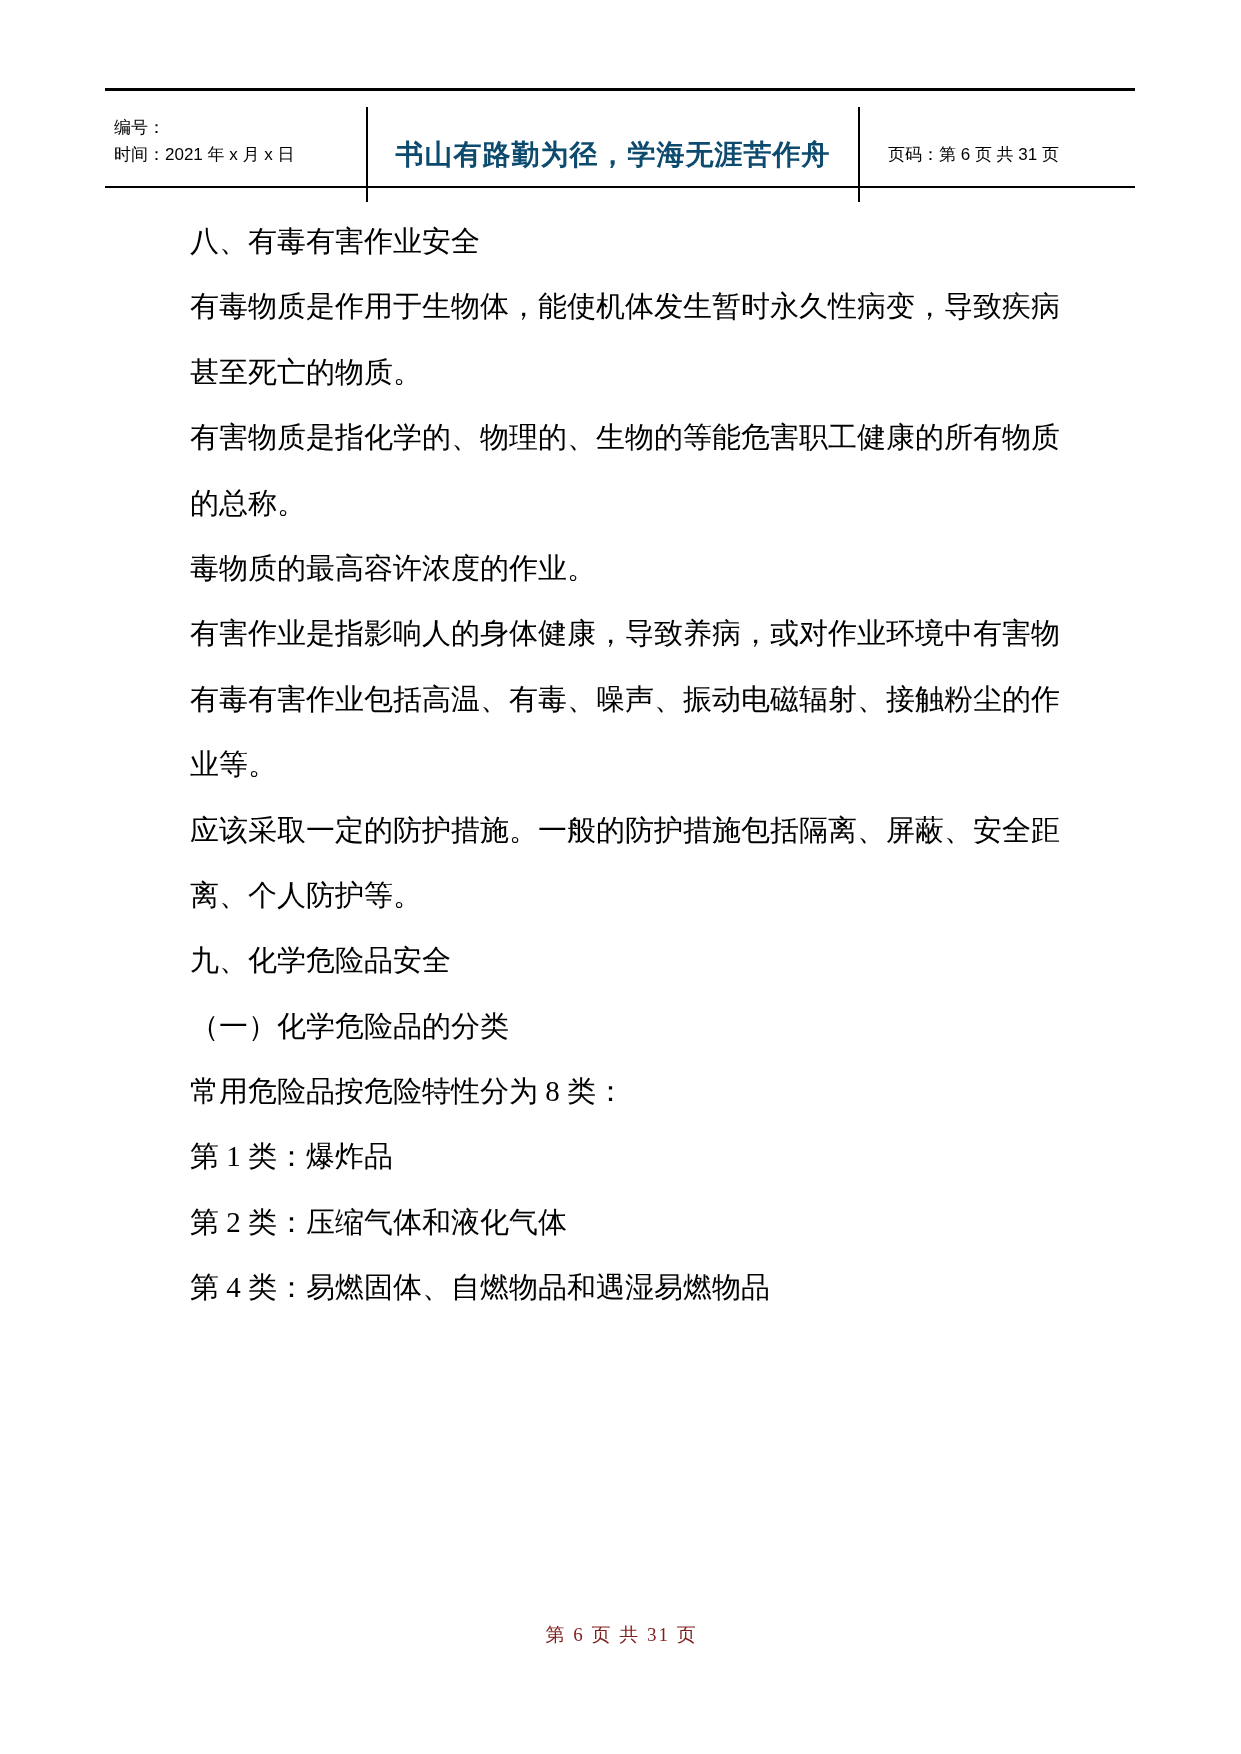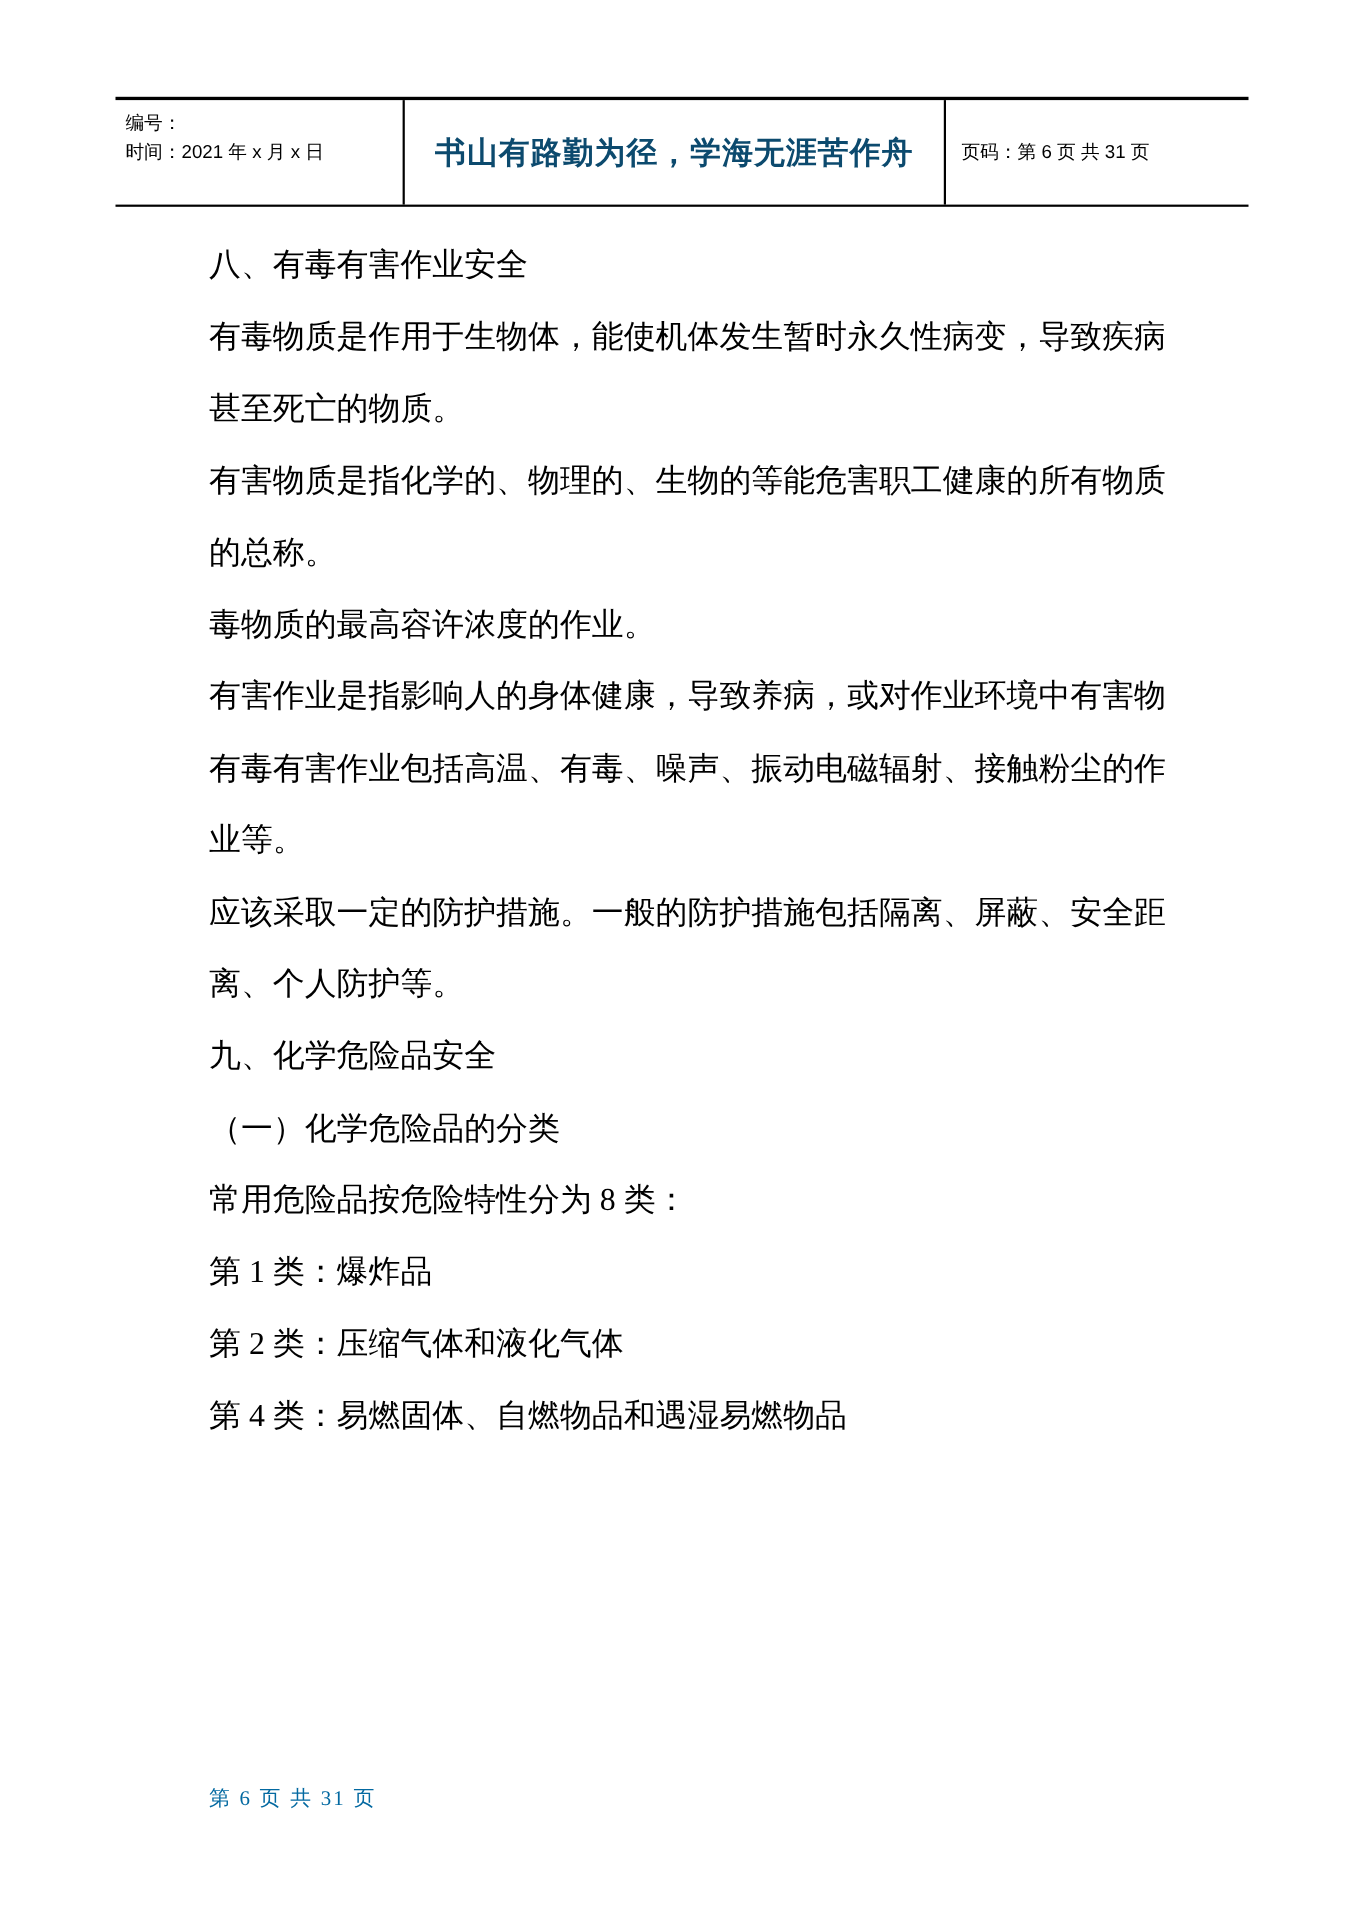--- a/index.html
+++ b/index.html
@@ -19,21 +19,21 @@
     left: 105px;
     top: 88px;
     width: 1030px;
     height: 100px;
     box-sizing: border-box;
     border-top: 3px solid #000000;
     border-bottom: 2px solid #000000;
     display: flex;
     font-family: "Liberation Sans", "DejaVu Sans", sans-serif;
   }
-  .cell { box-sizing: border-box; height: 100%; }
+  .cell { box-sizing: border-box; height: 100%; margin-top: 16px; }
   .cell-meta {
     width: 263px;
     border-right: 2px solid #000000;
     padding: 7px 0 0 9px;
     font-size: 17px;
     line-height: 27px;
     white-space: nowrap;
   }
   .cell-slogan {
     flex: 1;
@@ -46,21 +46,21 @@
     font-weight: bold;
     font-size: 28px;
     letter-spacing: 1px;
     white-space: nowrap;
   }
   .cell-page {
     width: 277px;
     border-left: 2px solid #000000;
     display: flex;
     align-items: center;
-    padding-left: 14px;
+    padding-left: 28px;
     font-size: 17px;
     white-space: nowrap;
   }
 
   
   .doc-body {
     position: absolute;
     left: 190px;
     top: 209px;
     width: 880px;
@@ -72,24 +72,24 @@
     white-space: nowrap;
     letter-spacing: 0px;
   }
 
   
   .doc-footer {
     position: absolute;
     left: 190px;
     top: 1622px;
     width: 863px;
-    text-align: left;
+    text-align: center;
     font-size: 19px;
     letter-spacing: 2px;
-    color: #0369a1;
+    color: #7f1d1d;
     white-space: nowrap;
   }
 </style>
 </head>
 <body>
 
 <div class="page">
 
   <header class="header-table">
     <div class="cell cell-meta">

